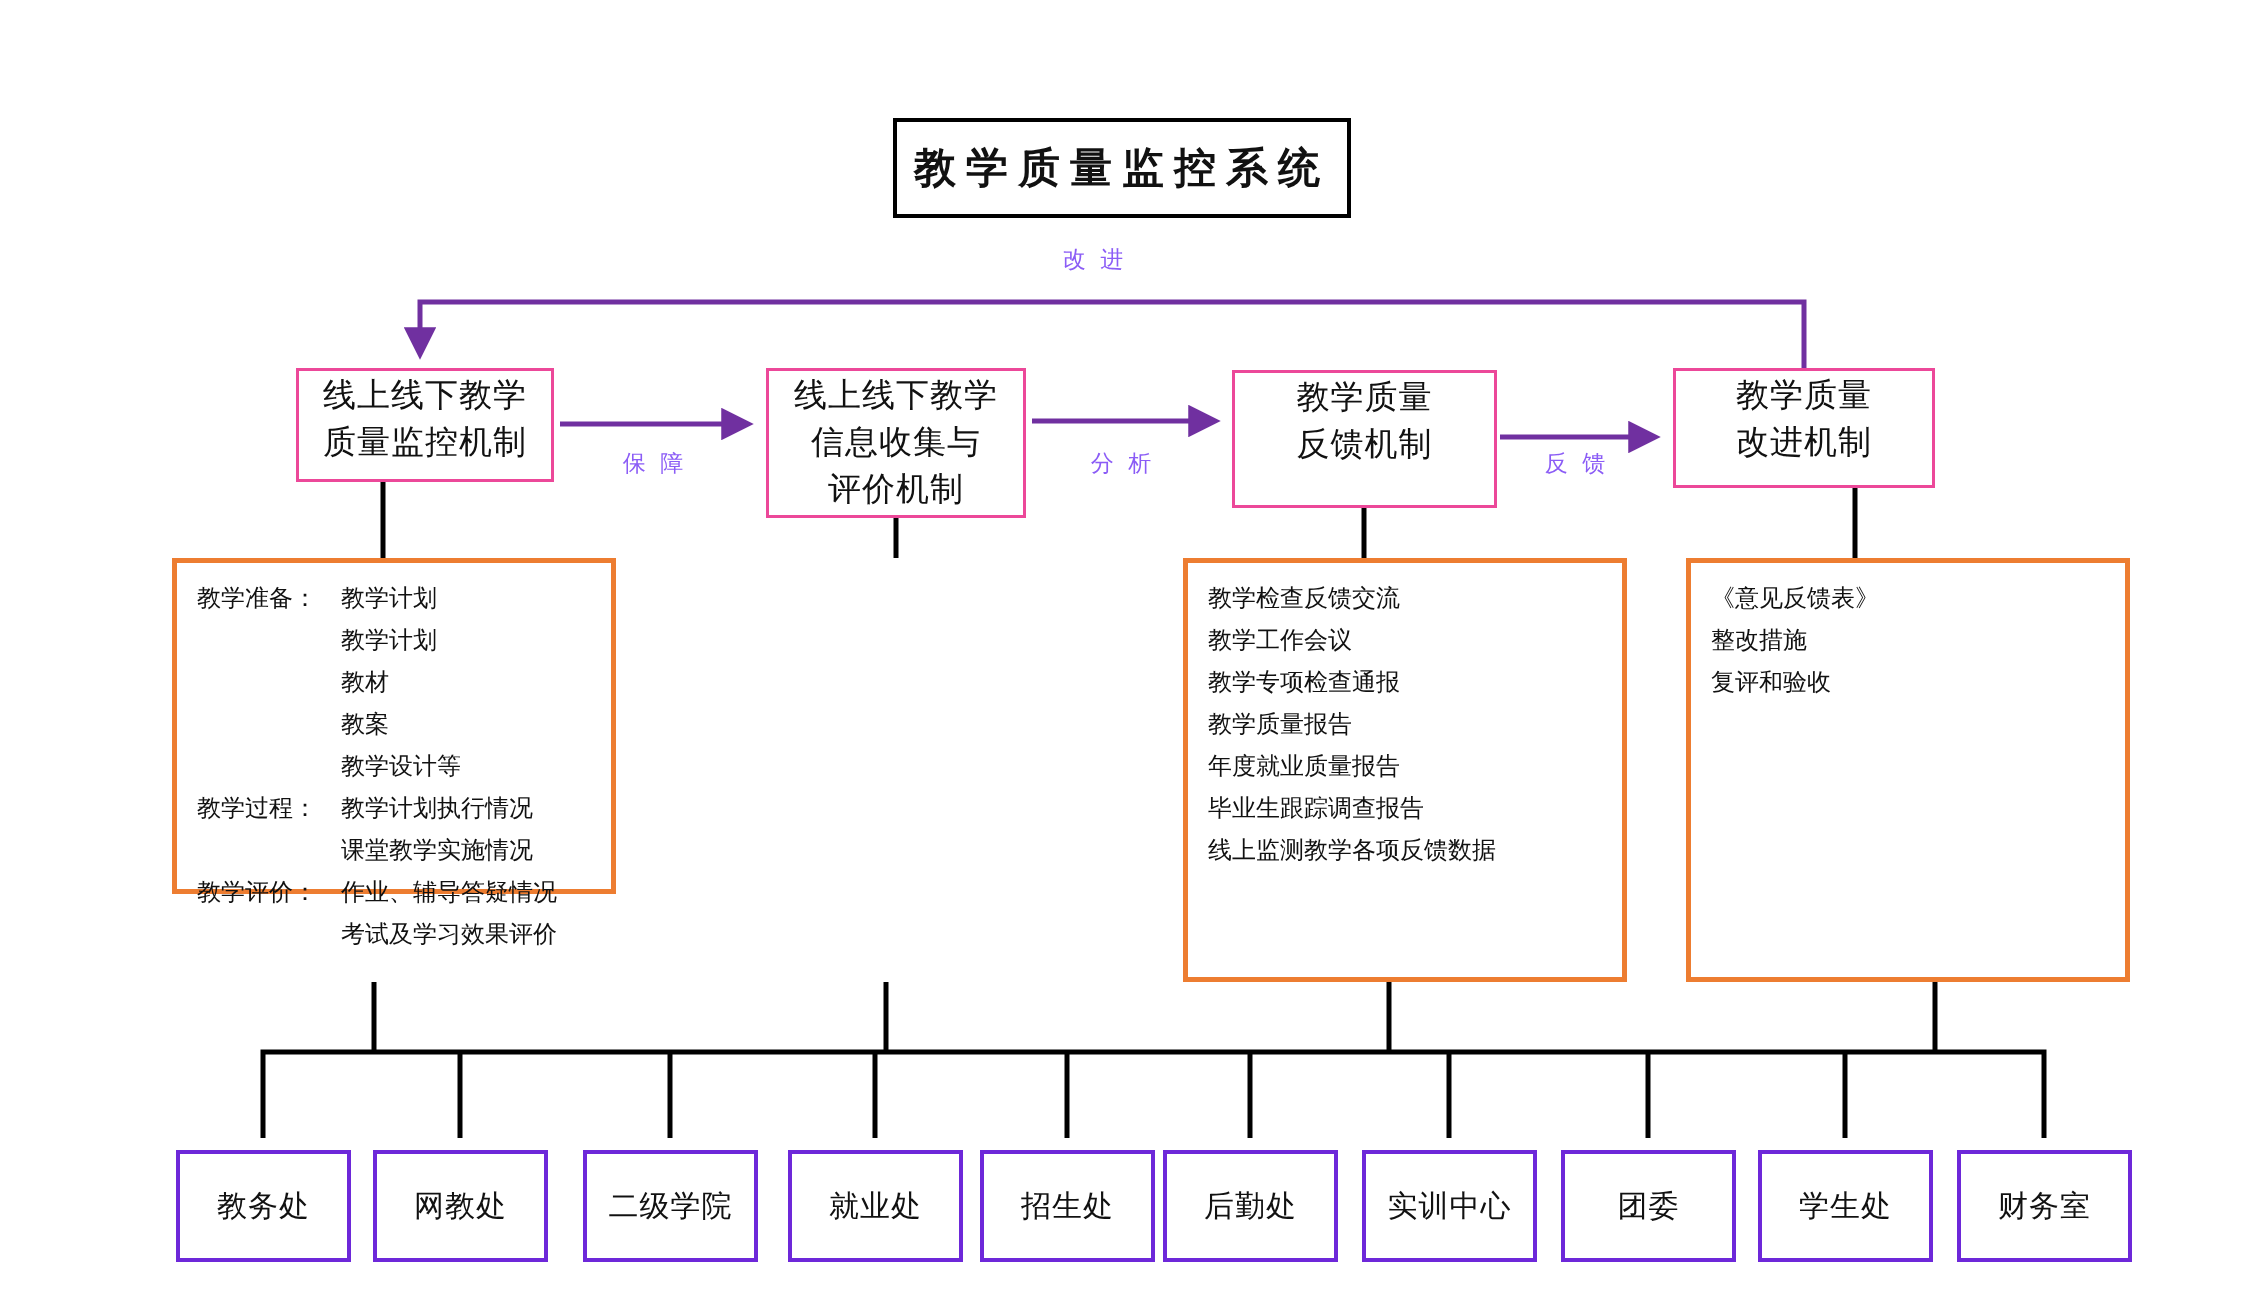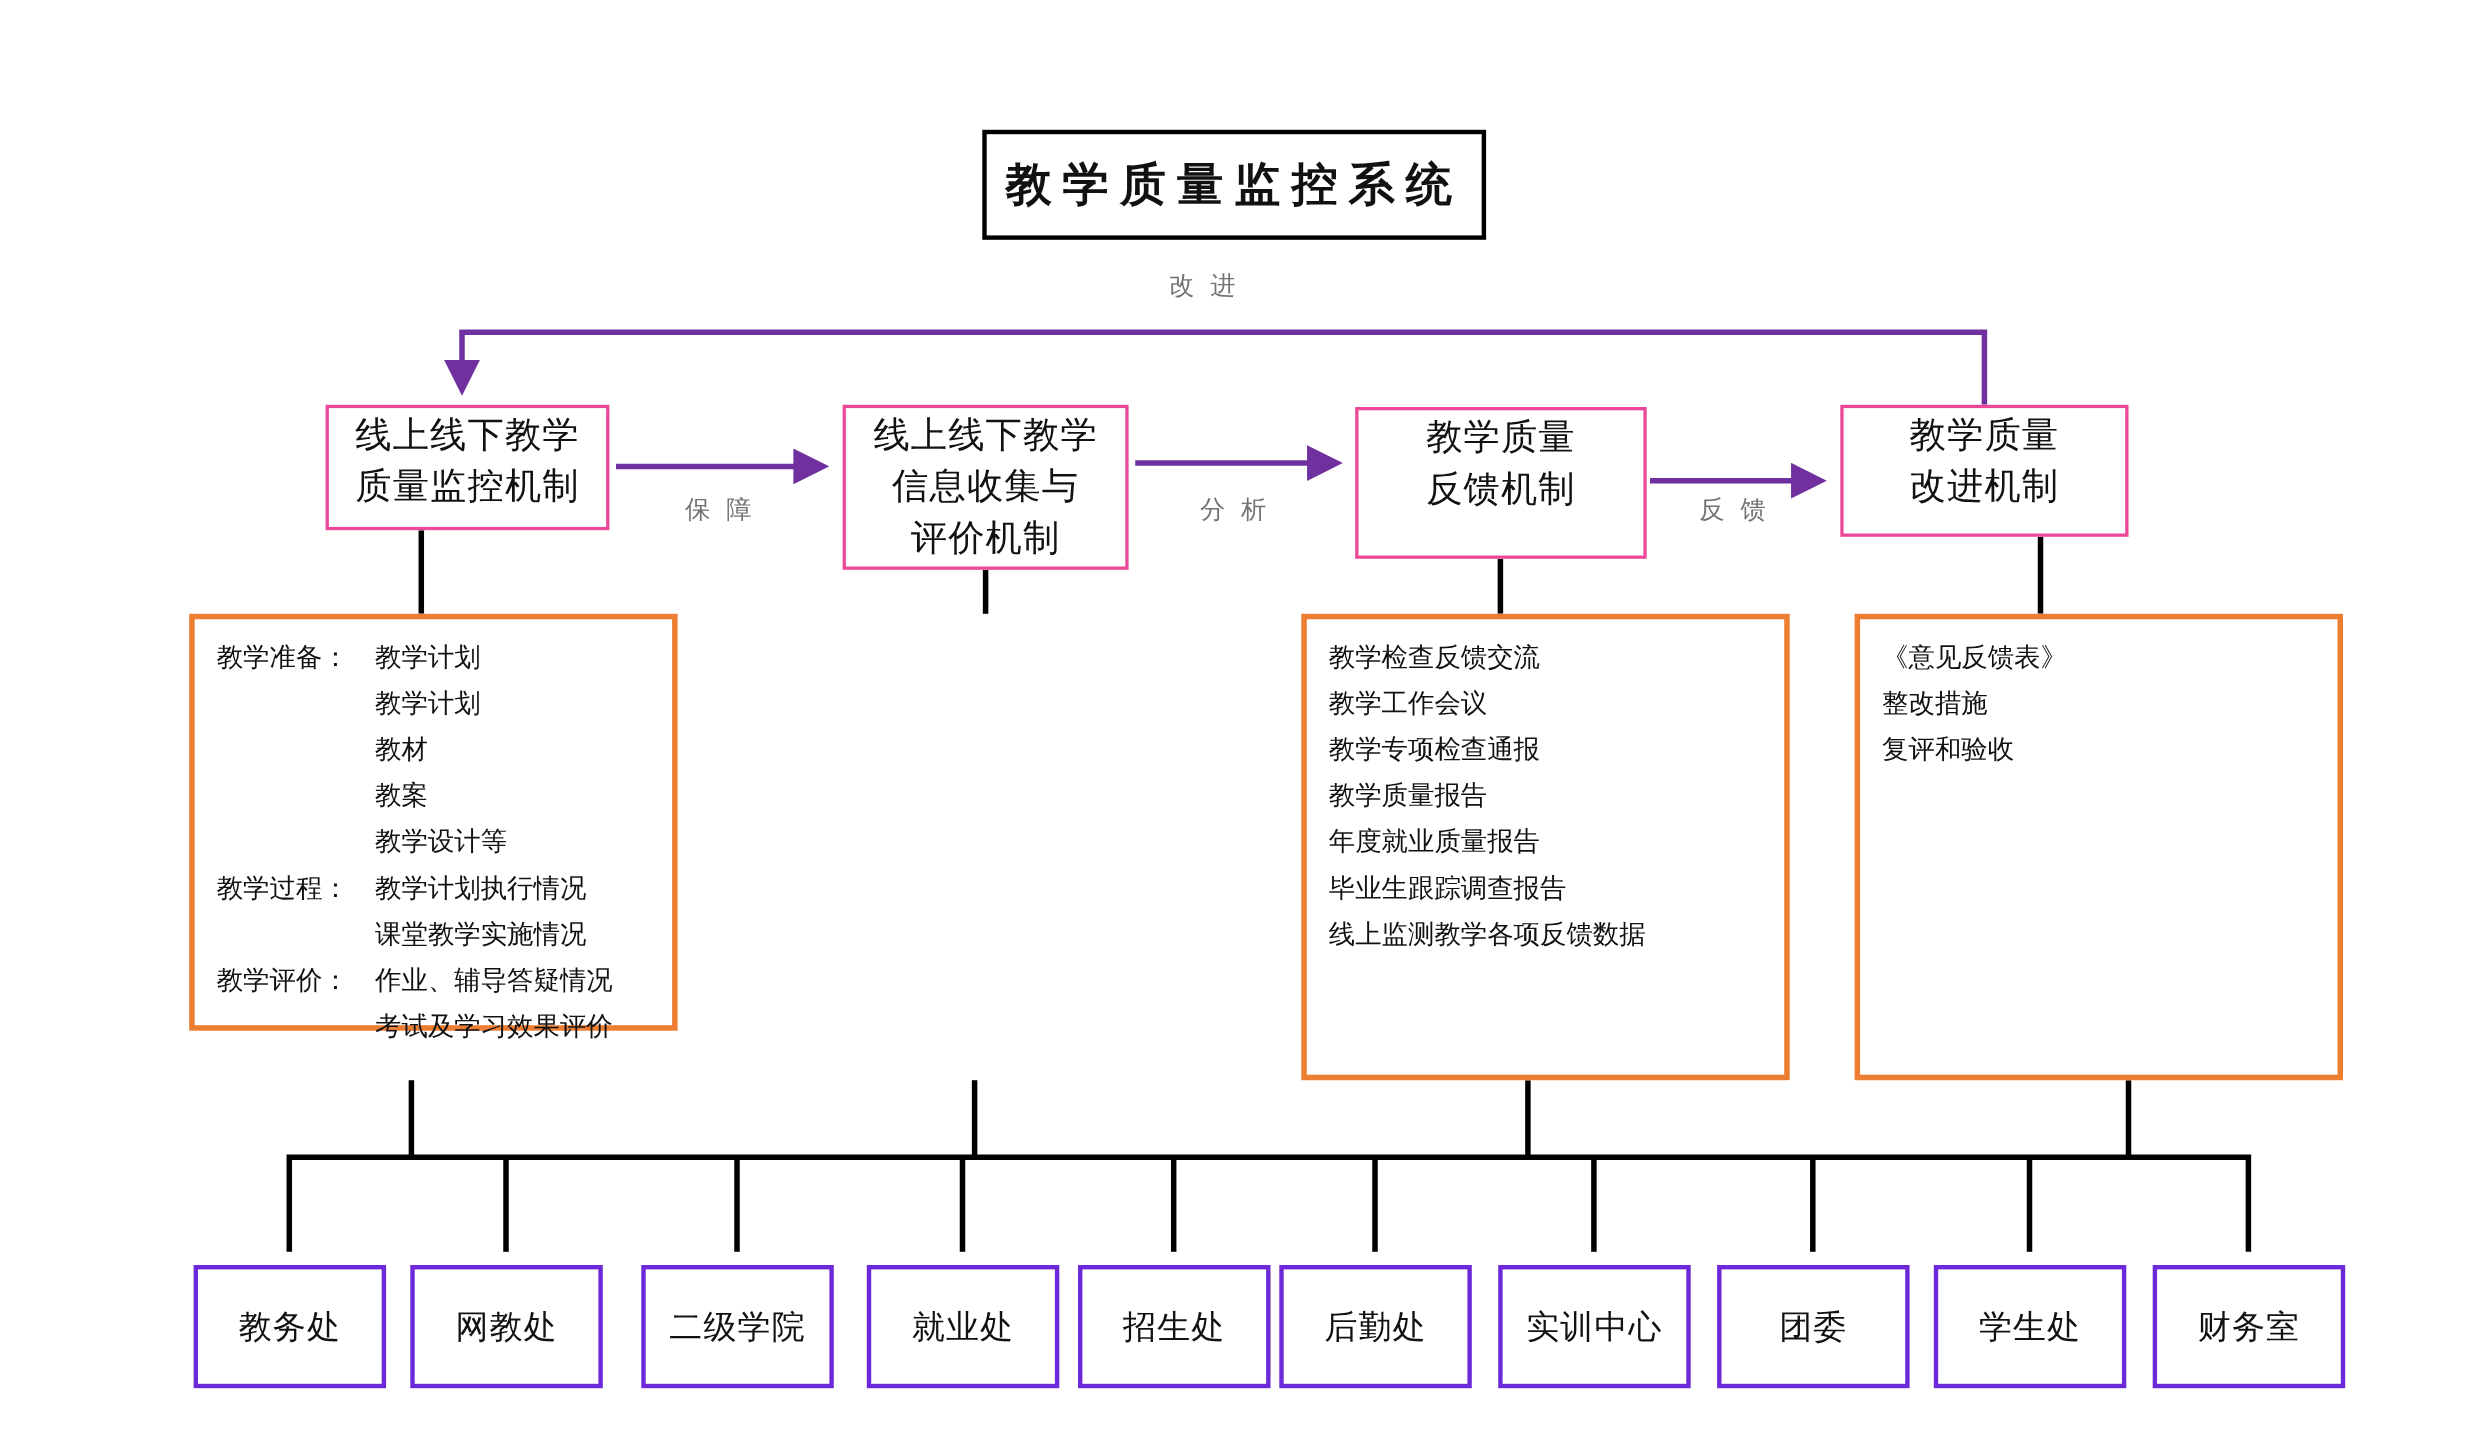--- a/index.html
+++ b/index.html
@@ -33,21 +33,21 @@
   .detail-line{white-space:nowrap;}
   .detail-line .lbl{display:inline-block;width:144px;}
   .detail-line.indent{padding-left:62px;}
   .dept-box{
     border:4px solid #6d28d9;
     display:flex;align-items:center;justify-content:center;
     font-size:30px;letter-spacing:1px;margin-top:12px;
   }
   .edge-label{
     position:absolute;transform:translateX(-50%);
-    font-size:23px;color:#737373;white-space:pre;letter-spacing:4px;
+    font-size:23px;color:#8b5cf6;white-space:pre;letter-spacing:4px;
   }
 </style>
 </head>
 <body>
 
 <div id="canvas">
 
   <svg id="connector-layer" viewBox="0 0 2245 1309" xmlns="http://www.w3.org/2000/svg">
     <defs>
       <marker id="arrowP" viewBox="0 0 10 10" refX="7" refY="5" markerWidth="6.5" markerHeight="6.5" orient="auto-start-reverse">
@@ -102,21 +102,21 @@
   </div>
   <div class="box flow-box" style="left:1673px;top:368px;width:262px;height:120px;">
     <div>教学质量</div>
     <div>改进机制</div>
   </div>
 
   <div class="edge-label" style="left:655px;top:448px;">保 障</div>
   <div class="edge-label" style="left:1123px;top:448px;">分 析</div>
   <div class="edge-label" style="left:1577px;top:448px;">反 馈</div>
 
-  <div class="box detail-box" style="left:172px;top:558px;width:444px;height:379px;">
+  <div class="box detail-box" style="left:172px;top:558px;width:444px;height:336px;">
     <div class="detail-line"><span class="lbl">教学准备：</span><span>教学计划</span></div>
     <div class="detail-line"><span class="lbl"></span><span>教学计划</span></div>
     <div class="detail-line"><span class="lbl"></span><span>教材</span></div>
     <div class="detail-line"><span class="lbl"></span><span>教案</span></div>
     <div class="detail-line"><span class="lbl"></span><span>教学设计等</span></div>
     <div class="detail-line"><span class="lbl">教学过程：</span><span>教学计划执行情况</span></div>
     <div class="detail-line"><span class="lbl"></span><span>课堂教学实施情况</span></div>
     <div class="detail-line"><span class="lbl">教学评价：</span><span>作业、辅导答疑情况</span></div>
     <div class="detail-line"><span class="lbl"></span><span>考试及学习效果评价</span></div>
   </div>

